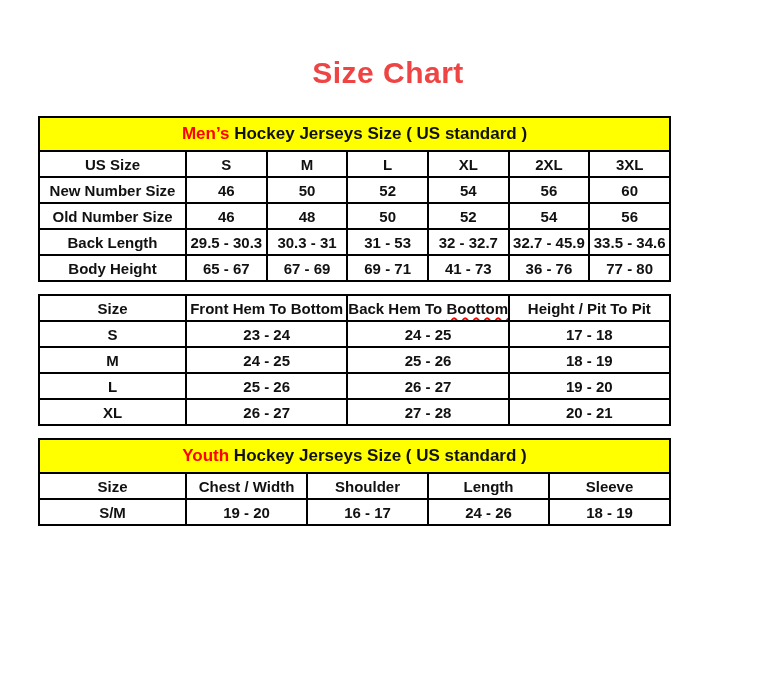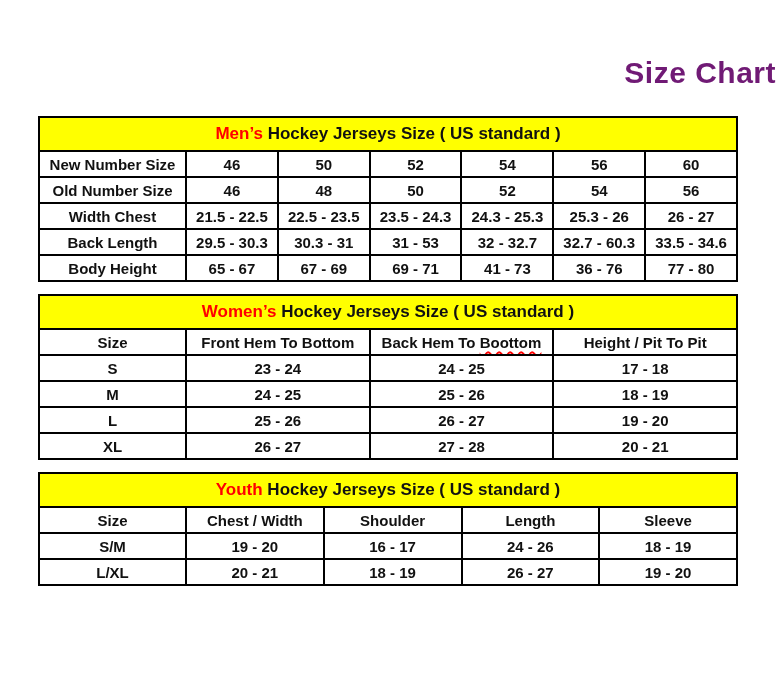--- a/index.html
+++ b/index.html
@@ -4,31 +4,31 @@
 <style>
   * { box-sizing: border-box; }
   html, body {
     width: 776px; height: 692px; margin: 0; padding: 0;
     background: #ffffff; overflow: hidden;
     font-family: "Liberation Sans", sans-serif;
     color: #111111;
   }
   .page-title {
     margin: 56px 0 0 0;
-    text-align: right;
+    text-align: center;
     font-size: 30px;
     font-weight: bold;
-    color: #701a75;
+    color: #ef4444;
     letter-spacing: 0.5px;
   }
   .tables-wrap { margin: 26px 0 0 38px; width: 700px; }
   table.size-table {
     border-collapse: collapse;
     table-layout: fixed;
-    width: 700px;
+    width: 633px;
     margin: 12px 0 4px 0;
     padding-left: 32px;
   }
   table.size-table th, table.size-table td {
     border: 2px solid #000000;
     font-weight: bold;
     text-align: center;
     vertical-align: middle;
     padding: 0;
     overflow: hidden;
@@ -61,76 +61,73 @@
   <table class="size-table">
     <colgroup>
         <col class="c-label">
         <col span="6">
       </colgroup>
     <tbody>
         <tr>
       <th class="band" colspan="7"><span class="hl">Men’s</span><span> Hockey Jerseys Size ( US standard )</span></th>
     </tr>
     <tr>
+      <th class="colhead">US Size</th>
+      <th class="colhead">S</th>
+      <th class="colhead">M</th>
+      <th class="colhead">L</th>
+      <th class="colhead">XL</th>
+      <th class="colhead">2XL</th>
+      <th class="colhead">3XL</th>
+    </tr>
+    <tr>
       <td class="lbl">New Number Size</td>
       <td class="cell">46</td>
       <td class="cell">50</td>
       <td class="cell">52</td>
       <td class="cell">54</td>
       <td class="cell">56</td>
       <td class="cell">60</td>
     </tr>
     <tr>
       <td class="lbl">Old Number Size</td>
       <td class="cell">46</td>
       <td class="cell">48</td>
       <td class="cell">50</td>
       <td class="cell">52</td>
       <td class="cell">54</td>
       <td class="cell">56</td>
     </tr>
     <tr>
-      <td class="lbl">Width Chest</td>
-      <td class="cell">21.5 - 22.5</td>
-      <td class="cell">22.5 - 23.5</td>
-      <td class="cell">23.5 - 24.3</td>
-      <td class="cell">24.3 - 25.3</td>
-      <td class="cell">25.3 - 26</td>
-      <td class="cell">26 - 27</td>
-    </tr>
-    <tr>
       <td class="lbl">Back Length</td>
       <td class="cell">29.5 - 30.3</td>
       <td class="cell">30.3 - 31</td>
       <td class="cell">31 - 53</td>
       <td class="cell">32 - 32.7</td>
-      <td class="cell">32.7 - 60.3</td>
+      <td class="cell">32.7 - 45.9</td>
       <td class="cell">33.5 - 34.6</td>
     </tr>
     <tr>
       <td class="lbl">Body Height</td>
       <td class="cell">65 - 67</td>
       <td class="cell">67 - 69</td>
       <td class="cell">69 - 71</td>
       <td class="cell">41 - 73</td>
       <td class="cell">36 - 76</td>
       <td class="cell">77 - 80</td>
     </tr>
   </tbody>
     </table>
 
   <table class="size-table">
     <colgroup>
         <col class="c-label">
         <col span="3">
       </colgroup>
     <tbody>
-        <tr>
-      <th class="band" colspan="4"><span class="hl">Women’s</span><span> Hockey Jerseys Size ( US standard )</span></th>
-    </tr>
     <tr>
       <th class="colhead">Size</th>
       <th class="colhead">Front Hem To Bottom</th>
       <th class="colhead"><span>Back Hem To </span><span class="wavy">Boottom</span></th>
       <th class="colhead">Height / Pit To Pit</th>
     </tr>
     <tr>
       <td class="lbl">S</td>
       <td class="cell">23 - 24</td>
       <td class="cell">24 - 25</td>
@@ -173,23 +170,16 @@
       <th class="colhead">Length</th>
       <th class="colhead">Sleeve</th>
     </tr>
     <tr>
       <td class="lbl">S/M</td>
       <td class="cell">19 - 20</td>
       <td class="cell">16 - 17</td>
       <td class="cell">24 - 26</td>
       <td class="cell">18 - 19</td>
     </tr>
-    <tr>
-      <td class="lbl">L/XL</td>
-      <td class="cell">20 - 21</td>
-      <td class="cell">18 - 19</td>
-      <td class="cell">26 - 27</td>
-      <td class="cell">19 - 20</td>
-    </tr>
   </tbody>
     </table>
 
 </div>
 
 </body></html>

